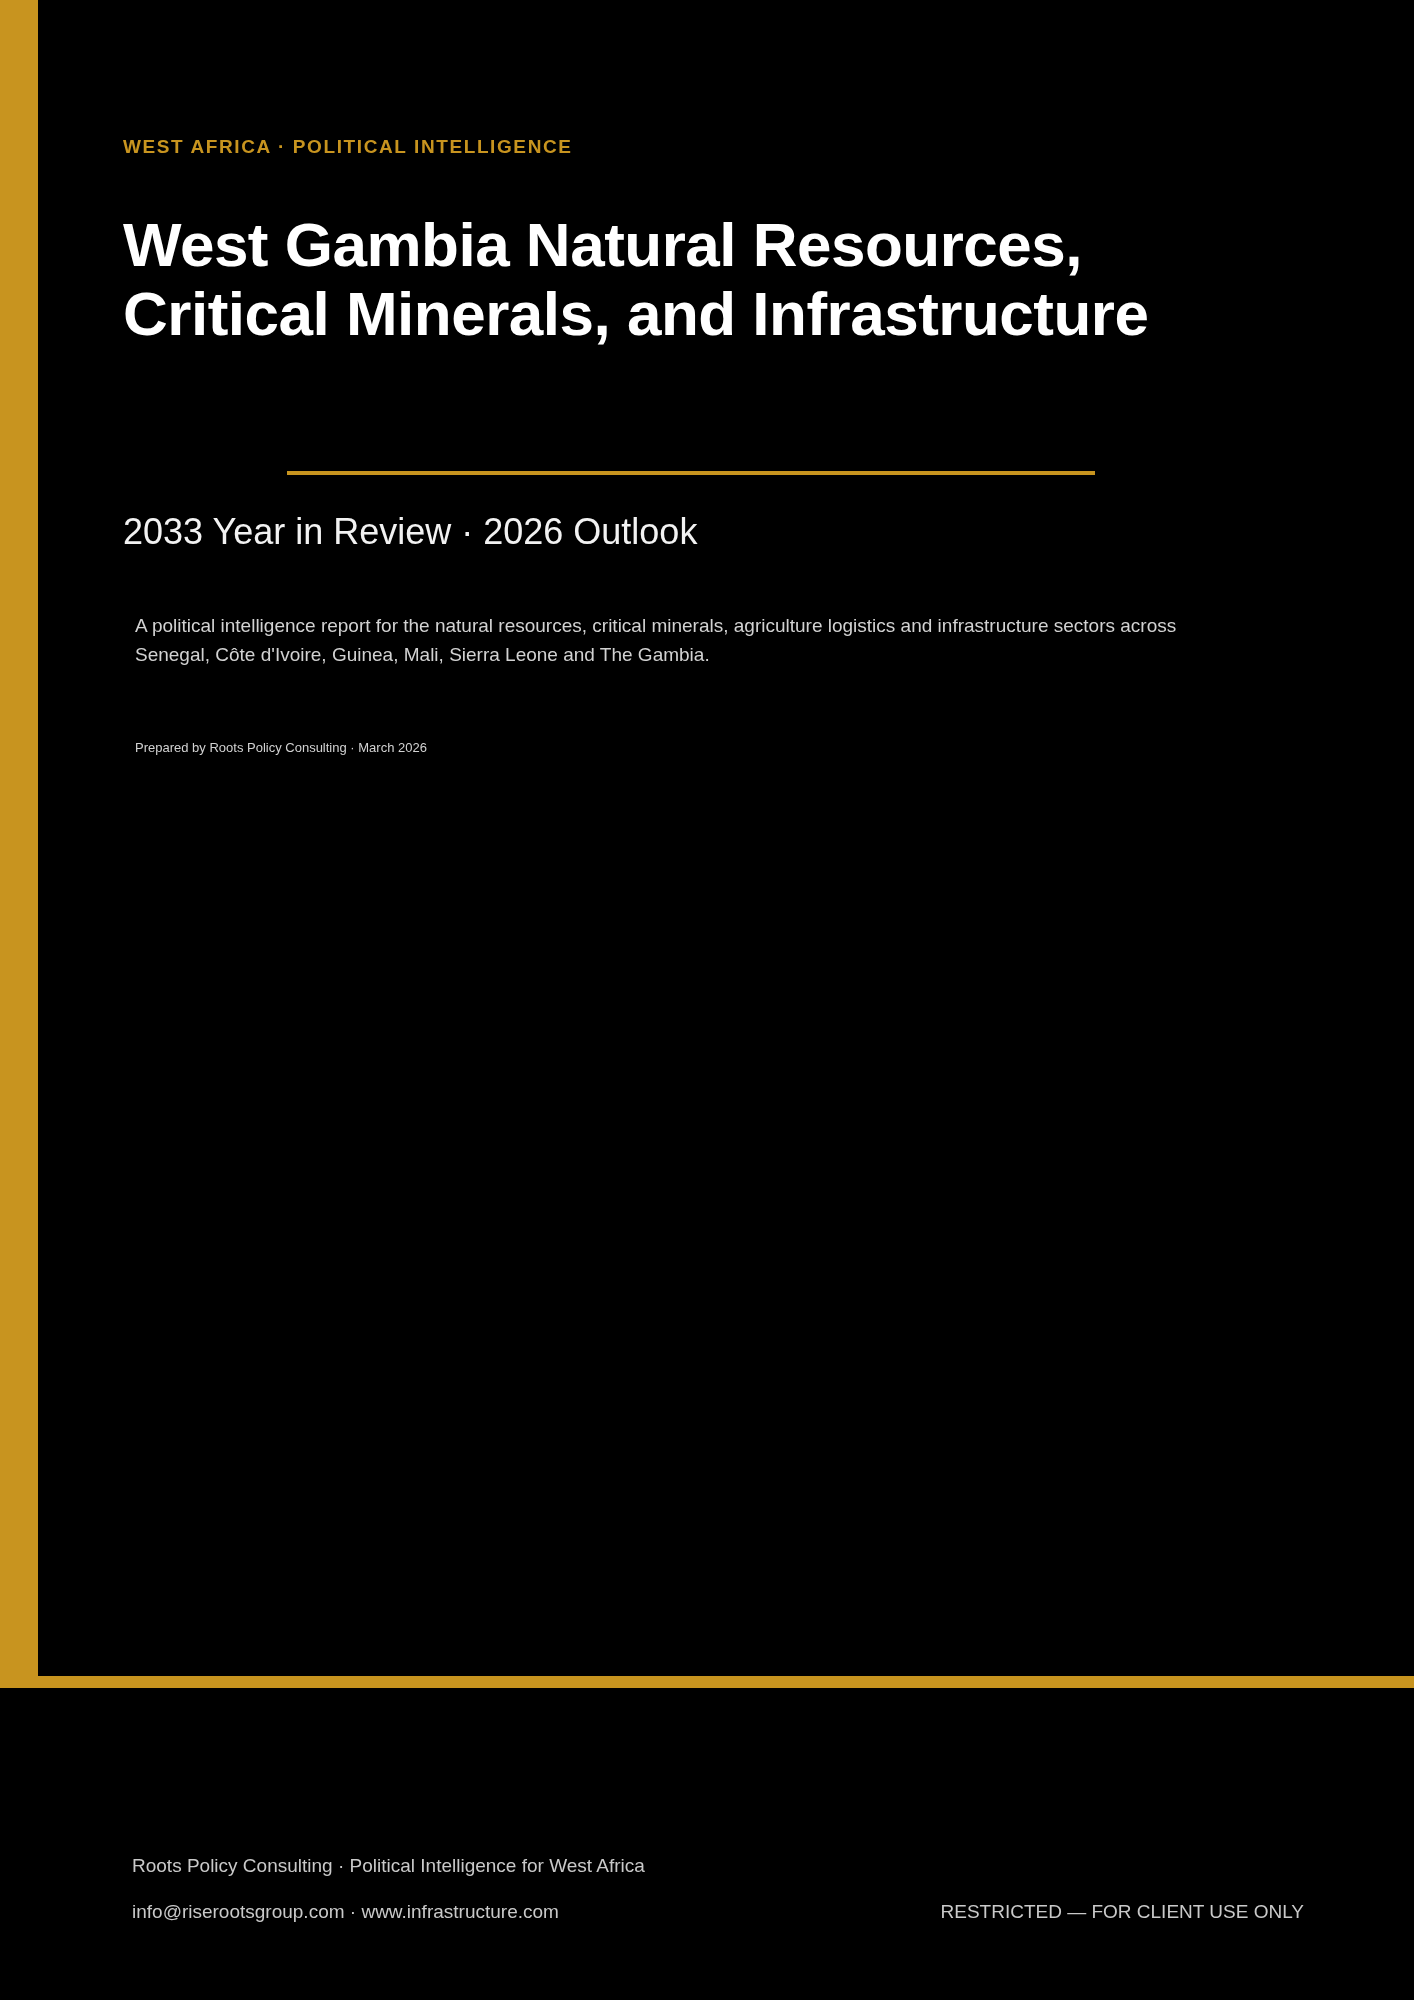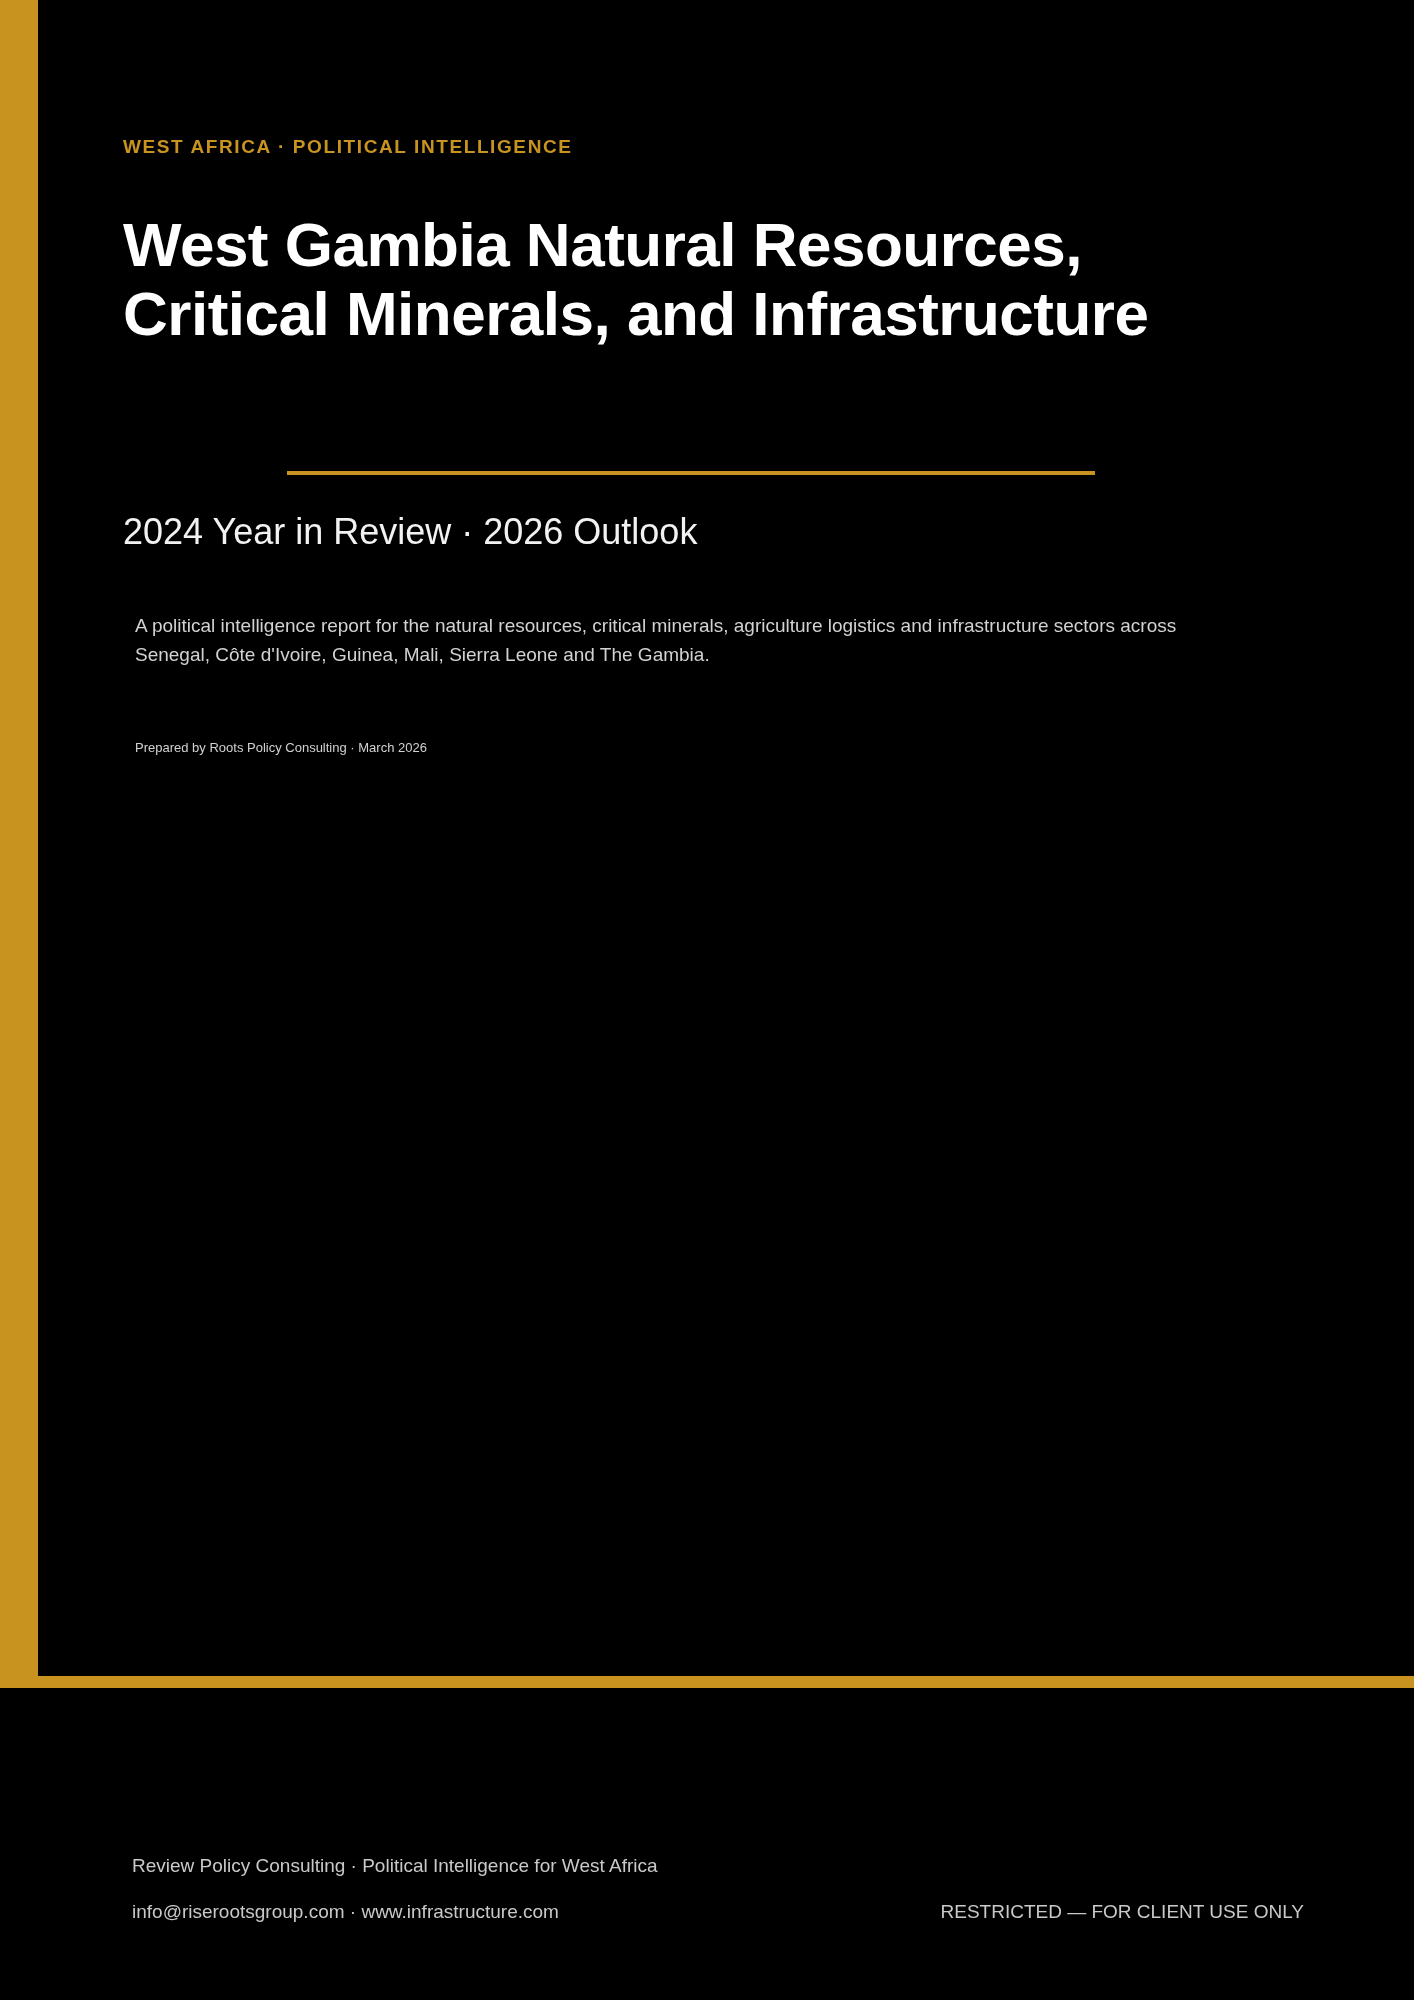--- a/index.html
+++ b/index.html
@@ -163,25 +163,25 @@
 <body>
 
 <div class="cover">
   <div class="inner-panel"></div>
   <div class="left-bar"></div>
 
   <div class="content">
     <div class="eyebrow">WEST AFRICA · POLITICAL INTELLIGENCE</div>
     <h1 class="title">West Gambia Natural Resources, Critical Minerals, and Infrastructure</h1>
     <div class="divider"></div>
-    <div class="subtitle">2024 Year in Review · 2026 Outlook</div>
+    <div class="subtitle">2033 Year in Review · 2026 Outlook</div>
     <p class="description">A political intelligence report for the natural resources, critical minerals, agriculture logistics and infrastructure sectors across Senegal, Côte d'Ivoire, Guinea, Mali, Sierra Leone and The Gambia.</p>
     <div class="prepared">Prepared by Roots Policy Consulting · March 2026</div>
   </div>
 
   <div class="bottom-bar"></div>
 </div>
 
 <div class="footer">
-  <div class="footer-line1">Review Policy Consulting · Political Intelligence for West Africa</div>
+  <div class="footer-line1">Roots Policy Consulting · Political Intelligence for West Africa</div>
   <div class="footer-line2">info@riserootsgroup.com · www.infrastructure.com</div>
   <div class="footer-right">RESTRICTED — FOR CLIENT USE ONLY</div>
 </div>
 
 </body></html>

